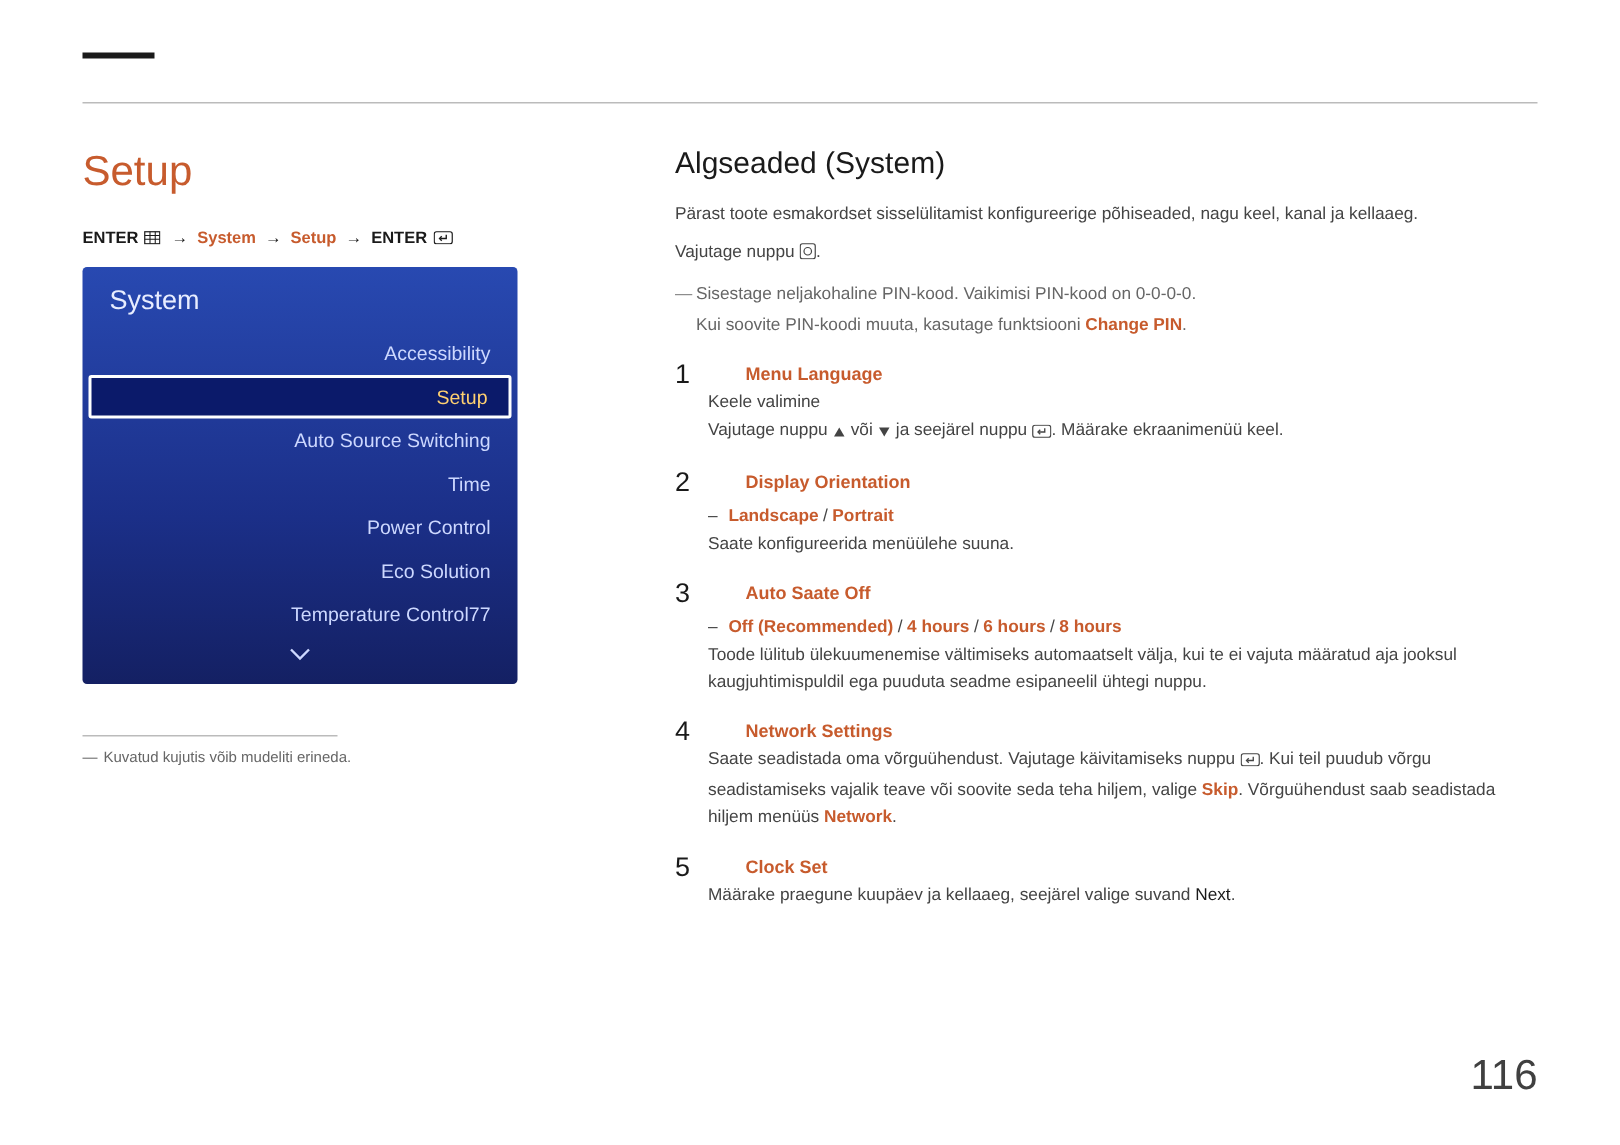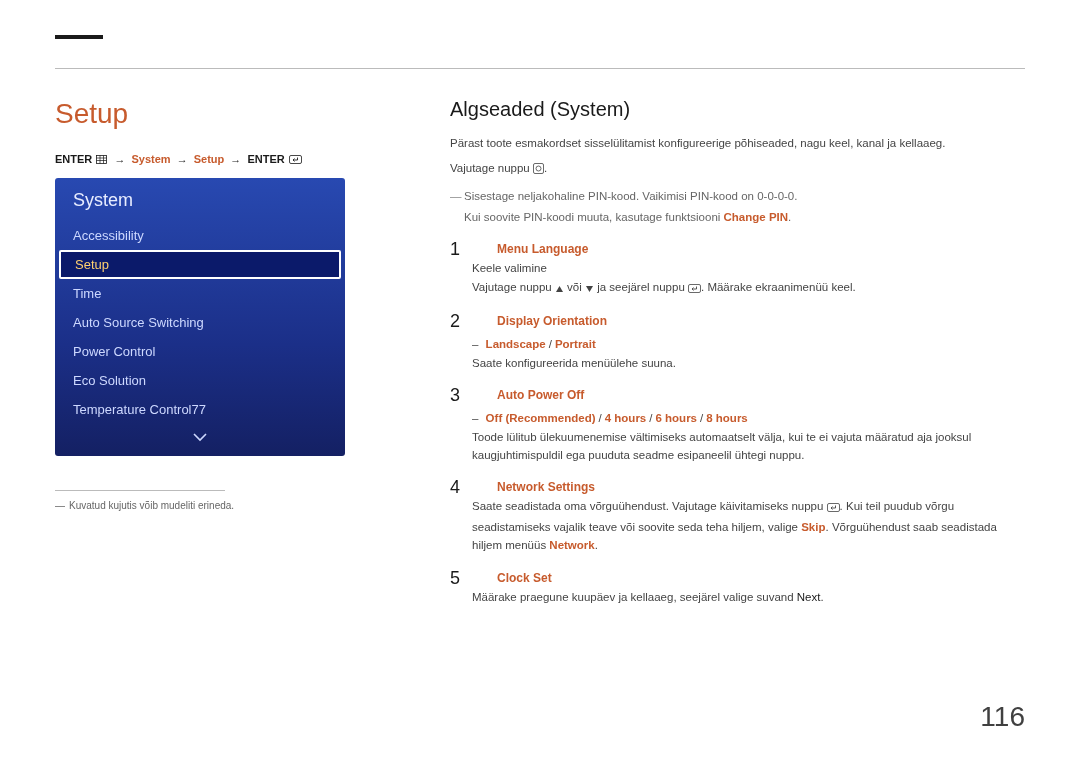--- a/index.html
+++ b/index.html
@@ -60,21 +60,21 @@
     color: #fff;
   }
   .osd-header {
     padding: 12px 18px 10px 18px;
     font-size: 18px;
     font-weight: 400;
     color: #e8edff;
   }
   .osd-item {
     display: flex;
-    justify-content: flex-start;
+    justify-content: flex-end;
     align-items: center;
     padding: 7px 18px;
     font-size: 13px;
     color: #cdd8ff;
   }
   .osd-item.selected {
     background: #0b1a6a;
     border: 2px solid #fff;
     margin: 0 4px;
     border-radius: 2px;
@@ -205,25 +205,25 @@
   <div class="osd-header">System</div>
   <div class="osd-item">
     <span>Accessibility</span>
     <span></span>
   </div>
   <div class="osd-item selected">
     <span>Setup</span>
     <span></span>
   </div>
   <div class="osd-item">
+    <span>Auto Source Switching</span>
+    <span></span>
+  </div>
+  <div class="osd-item">
     <span>Time</span>
-    <span></span>
-  </div>
-  <div class="osd-item">
-    <span>Auto Source Switching</span>
     <span></span>
   </div>
   <div class="osd-item">
     <span>Power Control</span>
     <span></span>
   </div>
   <div class="osd-item">
     <span>Eco Solution</span>
     <span></span>
   </div>
@@ -286,21 +286,21 @@
           <span class="dash">‒</span>
           <span class="bold-red">Landscape</span><span class="sep">/</span><span class="bold-red">Portrait</span>
         </div>
         <div>Saate konfigureerida menüülehe suuna.</div>
       </div>
     </div>
 
     <div class="step">
       <div class="step-num">3</div>
       <div class="step-body">
-        <div class="step-title">Auto Power Off</div>
+        <div class="step-title">Auto Saate Off</div>
         <div class="step-opt">
           <span class="dash">‒</span>
           <span class="bold-red">Off (Recommended)</span><span class="sep">/</span><span class="bold-red">4 hours</span><span class="sep">/</span><span class="bold-red">6 hours</span><span class="sep">/</span><span class="bold-red">8 hours</span>
         </div>
         <div>Toode lülitub ülekuumenemise vältimiseks automaatselt välja, kui te ei vajuta määratud aja jooksul kaugjuhtimispuldil ega puuduta seadme esipaneelil ühtegi nuppu.</div>
       </div>
     </div>
 
     <div class="step">
       <div class="step-num">4</div>

